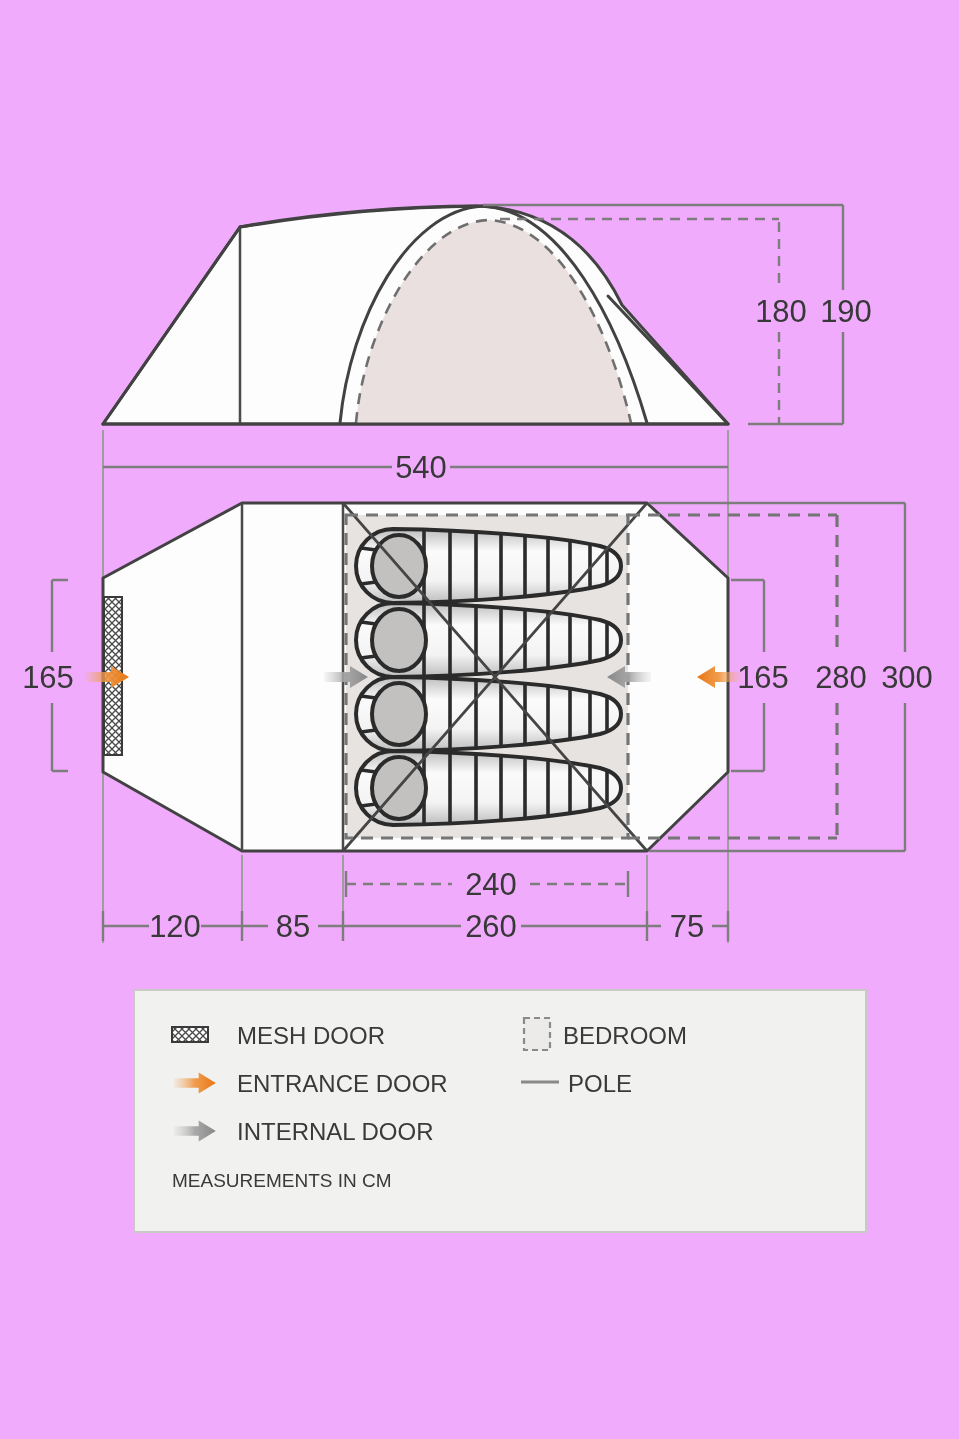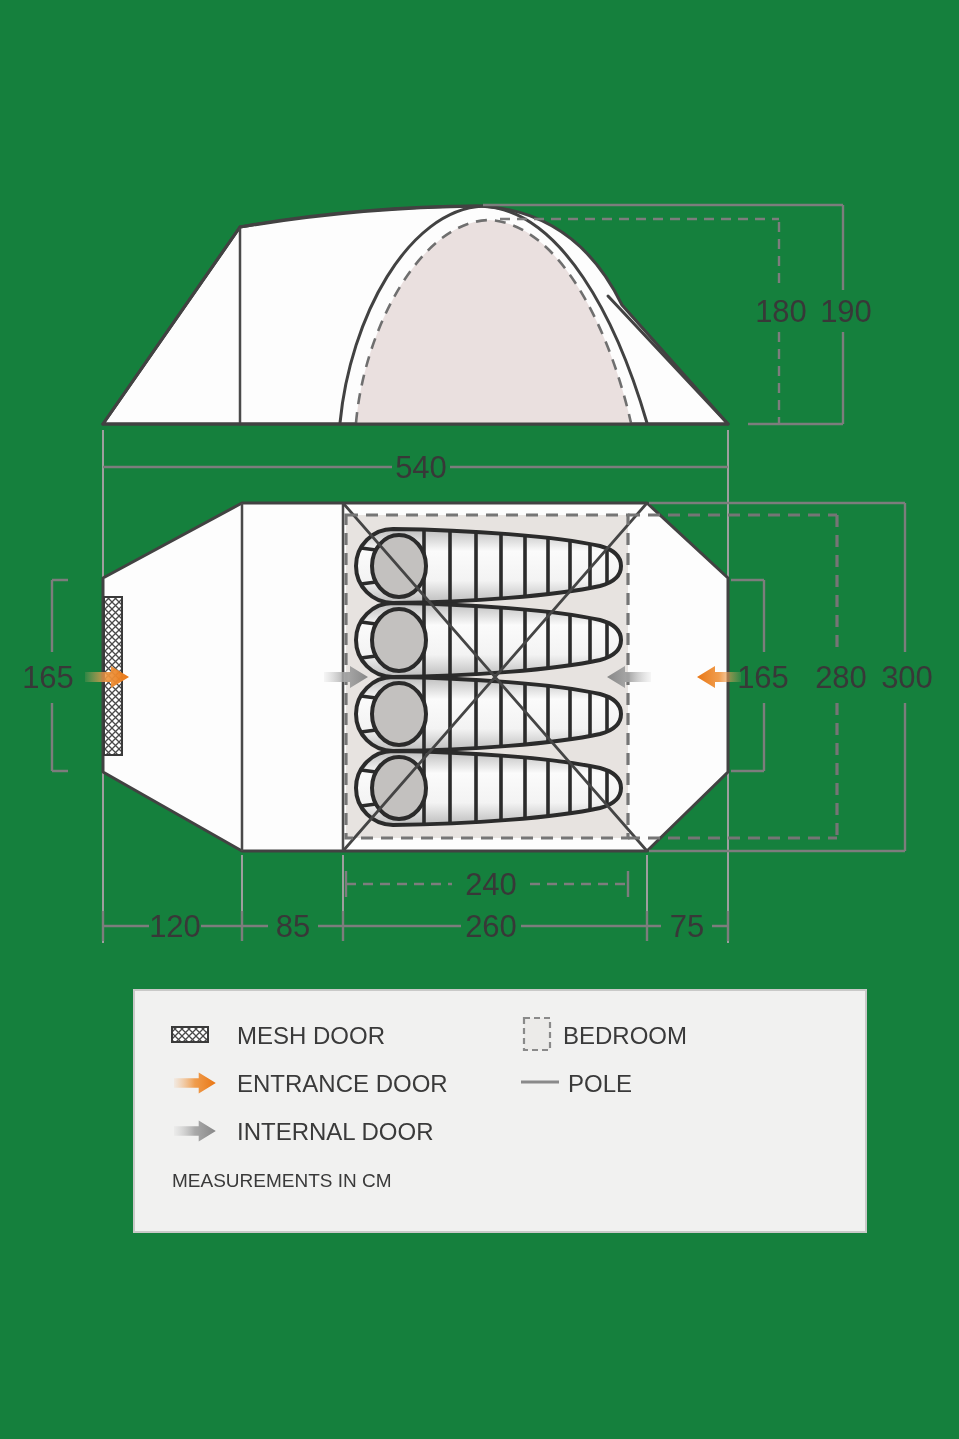--- a/index.html
+++ b/index.html
@@ -1,16 +1,16 @@
 <!DOCTYPE html>
 <html><head>
 <meta charset="utf-8">
 <style>
   html,body{margin:0;padding:0;background:#ededed;}
-  #canvas{position:relative;width:959px;height:1439px;background:#15803d;overflow:hidden;
+  #canvas{position:relative;width:959px;height:1439px;background:#f0abfc;overflow:hidden;
           font-family:"Liberation Sans", sans-serif;}
   svg{display:block;}
   
   .tent-outline{fill:#fdfdfd;stroke:#424242;stroke-width:3;stroke-linejoin:round;}
   .tent-line{stroke:#424242;stroke-width:3;fill:none;stroke-linecap:round;}
   .tent-line-thin{stroke:#4a4a4a;stroke-width:2.5;fill:none;}
   .dome-fill{fill:#eae0df;stroke:none;}
   .dome-dash{fill:none;stroke:#6f6f6f;stroke-width:2.6;stroke-dasharray:11 8;}
   .bedroom-fill{fill:#e7e3e0;stroke:none;}
   .bedroom-dash{fill:none;stroke:#757575;stroke-width:3.2;stroke-dasharray:12 8;}

